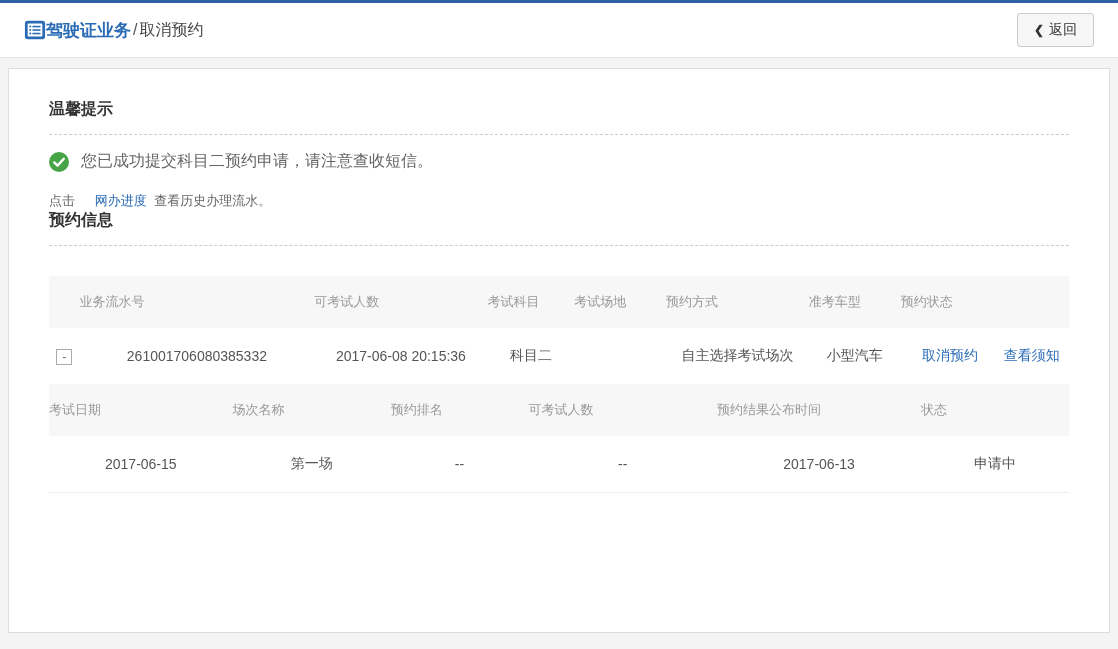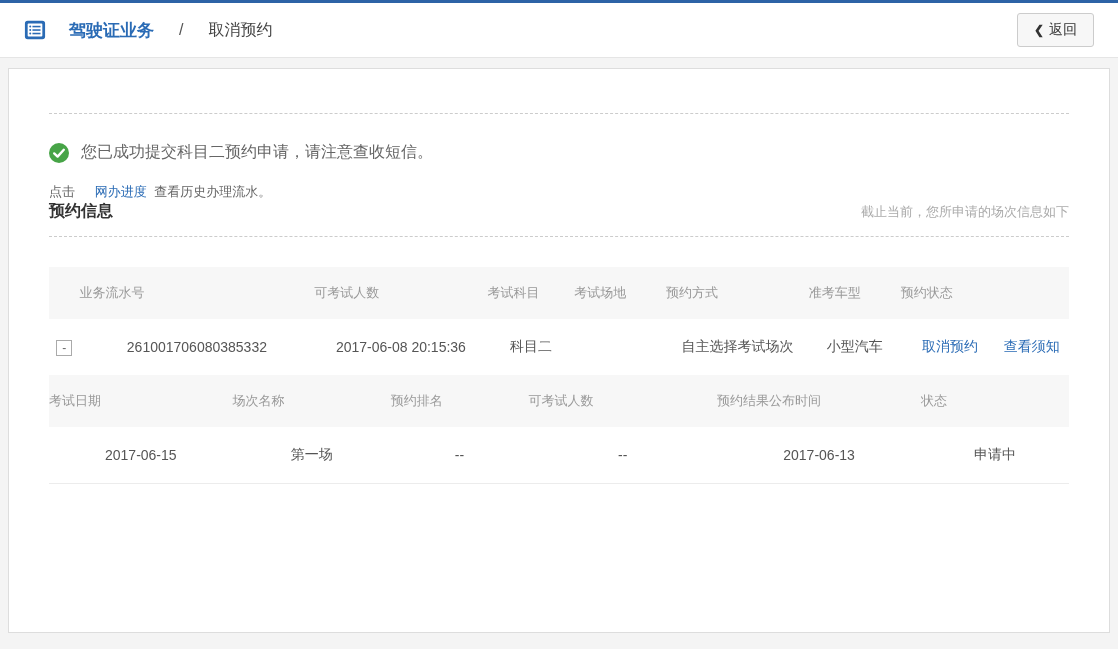--- a/index.html
+++ b/index.html
@@ -9,40 +9,40 @@
     background: #f4f4f4;
     color: #555;
     overflow: hidden;
   }
   .top-strip { height: 3px; background: #2d63a6; width: 100%; }
   .app-header {
     height: 55px; background: #fff; border-bottom: 1px solid #e5e5e5;
     display: flex; align-items: center; justify-content: space-between;
     padding: 0 24px 0 24px;
   }
-  .crumb-left { display: flex; align-items: center; gap: 23px; }
+  .crumb-left { display: flex; align-items: center; gap: 0; }
   .crumb-primary { color: #2a6bb5; font-size: 17px; font-weight: bold; }
   .crumb-sep { color: #555; font-size: 16px; margin: 0 2px; }
   .crumb-current { color: #444; font-size: 16px; }
   .back-btn {
     display: inline-flex; align-items: center; gap: 5px;
     background: #f7f7f7; border: 1px solid #ccc; border-radius: 3px;
     padding: 7px 16px; font-size: 14px; color: #333; cursor: pointer;
   }
   .back-btn .chev { font-size: 12px; color: #333; font-weight: bold; }
 
   .panel {
     background: #fff; border: 1px solid #ddd;
     margin: 10px 8px 0 8px; min-height: 565px;
     padding: 30px 40px 40px 40px;
   }
   .section-title { font-size: 16px; font-weight: bold; color: #333; }
   .dashed { border: none; border-bottom: 1px dashed #ccc; margin-top: 14px; }
 
-  .success-line { display: flex; align-items: center; gap: 12px; margin-top: 28px; }
+  .success-line { display: flex; align-items: center; gap: 12px; margin-top: 16px; }
   .success-text { font-size: 16px; color: #666; }
   .check-icon { width: 20px; height: 20px; flex: 0 0 20px; }
 
   .progress-line { margin-top: 20px; font-size: 13px; color: #666; }
   .link { color: #2a6bb5; text-decoration: none; cursor: pointer; padding-left: 12px; }
   .progress-line .link { margin: 0 4px; }
 
   .booking-head {
     display: flex; align-items: baseline; justify-content: space-between;
   }
@@ -86,41 +86,41 @@
   </div>
   <button class="back-btn">
     <span class="chev">❮</span>
     <span>返回</span>
   </button>
 </div>
 
 <div class="panel">
 
   <div>
+    <div class="section-title">温馨提示</div>
     <hr class="dashed">
     <div class="success-line">
       <span class="check-icon">
         <svg width="20" height="20" viewBox="0 0 20 20">
           <circle cx="10" cy="10" r="10" fill="#47a447"></circle>
           <path d="M5.2 10.4 L8.6 13.6 L14.8 6.8" stroke="#fff" stroke-width="2.4" fill="none" stroke-linecap="round" stroke-linejoin="round"></path>
         </svg>
       </span>
       <span class="success-text">您已成功提交科目二预约申请，请注意查收短信。</span>
     </div>
     <div class="progress-line">
       <span>点击</span>
       <a class="link">网办进度</a>
       <span>查看历史办理流水。</span>
     </div>
   </div>
 
   <div>
     <div class="booking-head">
       <div class="section-title">预约信息</div>
-      <div class="booking-subtitle">截止当前，您所申请的场次信息如下</div>
     </div>
     <hr class="dashed">
 
     <div class="tables">
       <table class="main-table">
         <colgroup>
           <col style="width:3%">
             <col style="width:23%">
             <col style="width:17%">
           <col style="width:8.5%">

